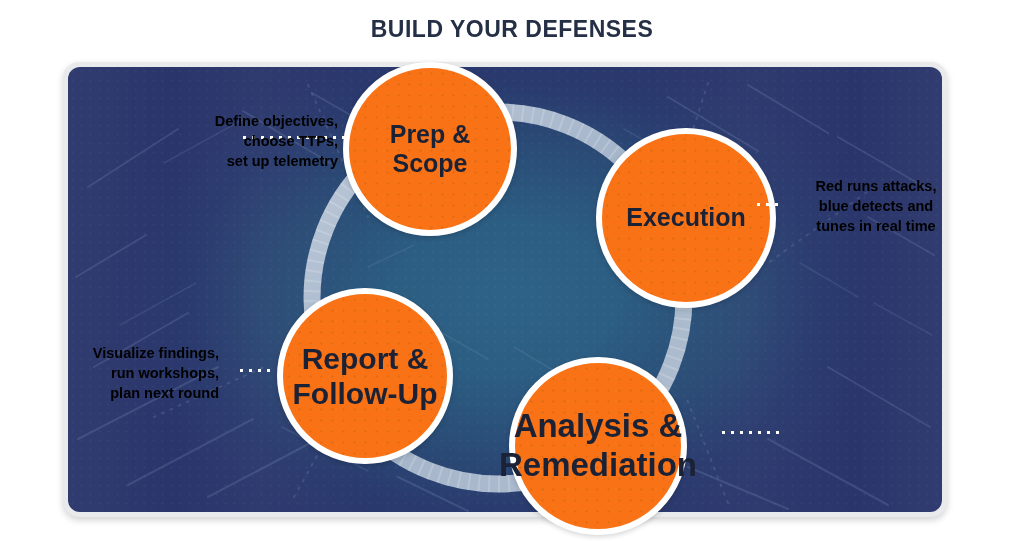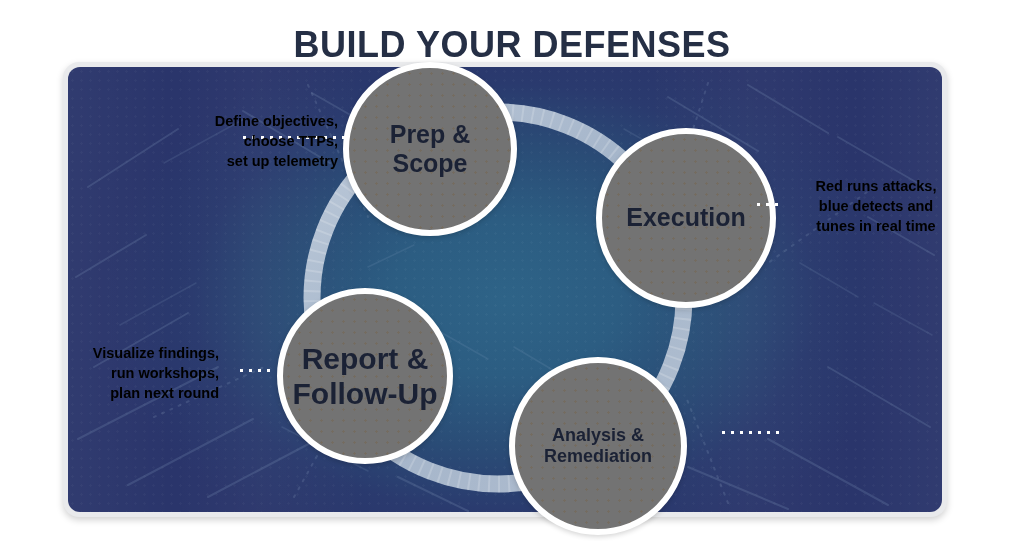--- a/index.html
+++ b/index.html
@@ -11,26 +11,25 @@
     overflow:hidden;
     position:relative;
   }
   .stage{position:relative;width:1024px;height:541px;}
 
   
   .title{
     position:absolute;
     top:12px;left:0;width:1024px;
     text-align:center;
-    font-size:36px;
+    font-size:23px;
     font-weight:bold;
     letter-spacing:0.5px;
     color:#252f45;
     line-height:34px;
-    margin-top:16px;
   }
 
   
   .panel-frame{
     position:absolute;
     left:63px;top:62px;
     width:884px;height:455px;
     border-radius:16px;
     background:#e9eaec;
     box-shadow:0 3px 7px rgba(0,0,0,0.18);
@@ -69,21 +68,21 @@
     opacity:.35;
   }
 
   
   .ring-svg{position:absolute;left:0;top:0;pointer-events:none;}
 
   
   .node{
     position:absolute;
     border-radius:50%;
-    background:#737373;
+    background:#f97316;
     border:6px solid #ffffff;
     box-sizing:border-box;
     display:flex;
     align-items:center;
     justify-content:center;
     text-align:center;
     color:#1b2235;
     font-weight:bold;
     line-height:1.17;
     box-shadow:0 2px 5px rgba(0,0,0,0.16);
@@ -91,21 +90,21 @@
   .node .node-dots{
     position:absolute;inset:0;border-radius:50%;
     background-image:radial-gradient(rgba(120,70,0,0.16) 1px, transparent 1.3px);
     background-size:11px 11px;
     pointer-events:none;
   }
   .node span.lbl{position:relative;z-index:2;display:block;padding:0 6px;}
 
   #node-prep      {left:343px;top:62px;  width:174px;height:174px;font-size:25px;}
   #node-exec      {left:596px;top:128px; width:180px;height:180px;font-size:25px;}
-  #node-analysis  {left:509px;top:357px; width:178px;height:178px;font-size:18px;}
+  #node-analysis  {left:509px;top:357px; width:178px;height:178px;font-size:33px;}
   #node-report    {left:277px;top:288px; width:176px;height:176px;font-size:30px;}
 
   
   .callout{
     position:absolute;
     color:#000000;
     font-size:14.5px;
     font-weight:bold;
     line-height:20px;
     white-space:pre-line;

